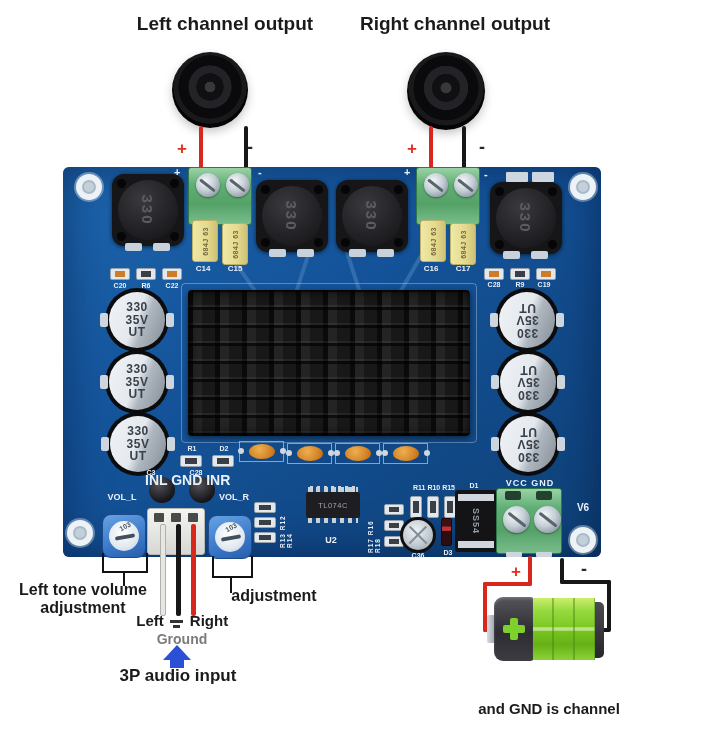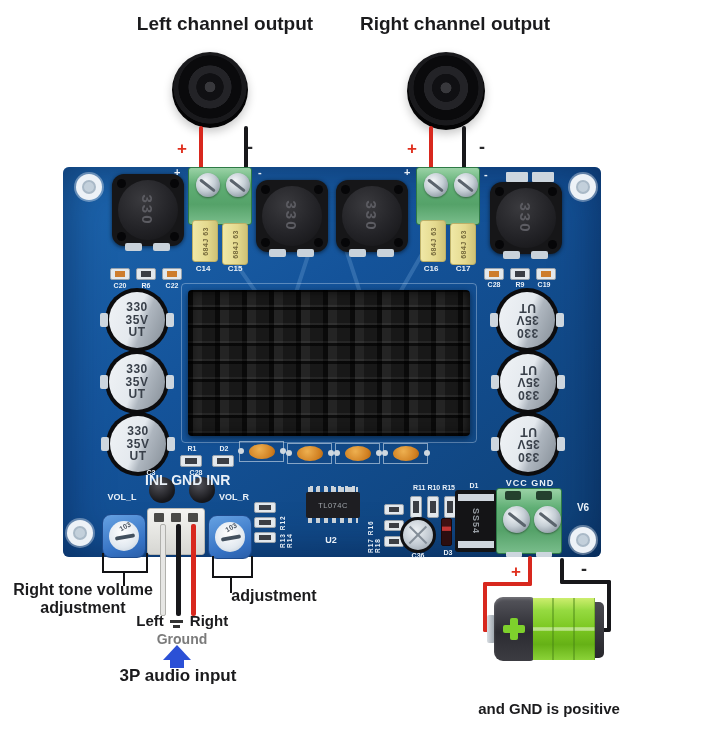--- a/index.html
+++ b/index.html
@@ -362,21 +362,21 @@
   <div class="el line" style="left:102px;top:553px;width:2px;height:19px"></div>
   <div class="el line" style="left:146px;top:553px;width:2px;height:19px"></div>
   <div class="el line" style="left:102px;top:571px;width:46px;height:2px"></div>
   <div class="el line" style="left:123px;top:571px;width:2px;height:15px"></div>
   <div class="el line" style="left:212px;top:556px;width:2px;height:22px"></div>
   <div class="el line" style="left:251px;top:556px;width:2px;height:22px"></div>
   <div class="el line" style="left:212px;top:576px;width:41px;height:2px"></div>
   <div class="el line" style="left:230px;top:576px;width:2px;height:17px"></div>
 
   <div class="el txt" style="left:4px;top:581px;width:158px;font-size:16px">
-      <span class="cl">Right tone volume</span>
+      <span class="cl">Left tone volume</span>
       <span class="cl">adjustment</span>
     </div>
   <div class="el txt" style="left:195px;top:587px;width:158px;font-size:16px">
       <span class="cl">adjustment</span>
     </div>
   <div class="el txt" style="left:133px;top:613px;width:34px;font-size:15px">Left</div>
   <div class="el line" style="left:170px;top:620px;width:13px;height:3px;background:#333"></div>
   <div class="el line" style="left:173px;top:625px;width:7px;height:3px;background:#333"></div>
   <div class="el txt" style="left:186px;top:613px;width:46px;font-size:15px">Right</div>
   <div class="el txt gray" style="left:150px;top:632px;width:64px;font-size:14px;color:#7b7b7b">Ground</div>
@@ -394,15 +394,15 @@
   <div class="el wire w-black" style="left:598px;top:628px;width:12px;height:4px"></div>
   <div class="el pol red" style="left:506px;top:563px">+</div>
   <div class="el pol dark" style="left:574px;top:560px;font-size:18px">-</div>
 
   <div class="el bat-nub" style="left:487px;top:615px;width:8px;height:28px"></div>
   <div class="el bat-cap" style="left:494px;top:597px;width:40px;height:64px"></div>
   <div class="el bat-cross" style="left:503px;top:618px;width:22px;height:22px"></div>
   <div class="el bat-body" style="left:533px;top:598px;width:62px;height:62px"></div>
   <div class="el bat-grid" style="left:533px;top:598px;width:62px;height:62px"></div>
   <div class="el bat-rcap" style="left:595px;top:602px;width:9px;height:56px"></div>
-  <div class="el txt" style="left:418px;top:701px;width:262px;font-size:15px">and GND is positive</div>
+  <div class="el txt" style="left:418px;top:701px;width:262px;font-size:15px">and GND is channel</div>
 
 </div>
 
 </body></html>

